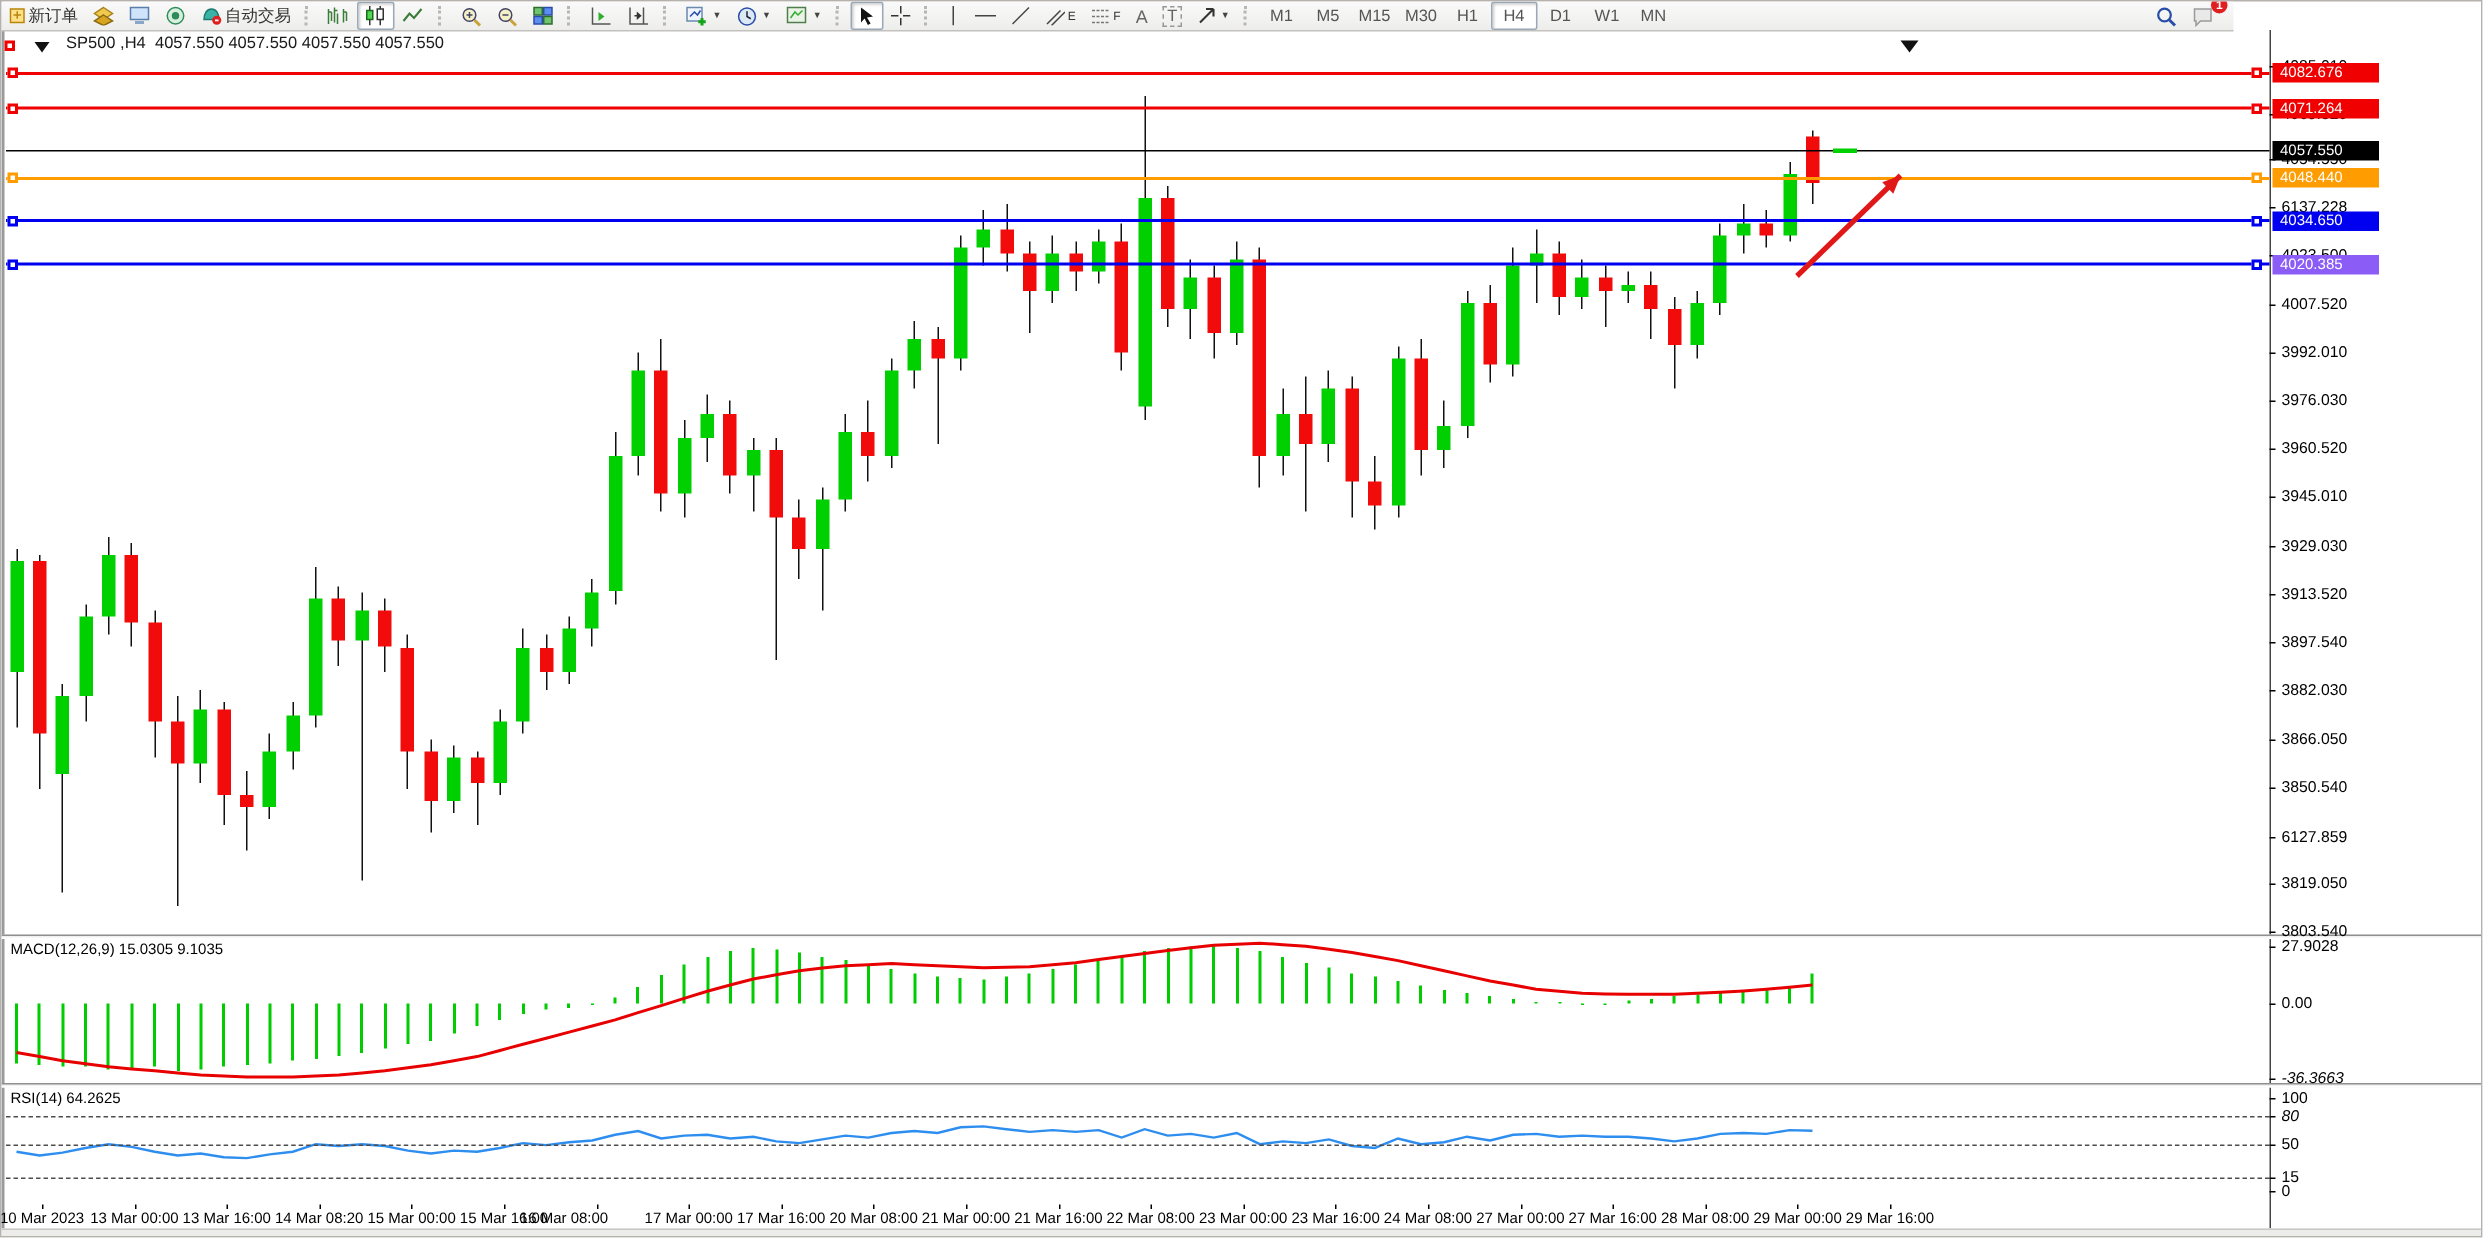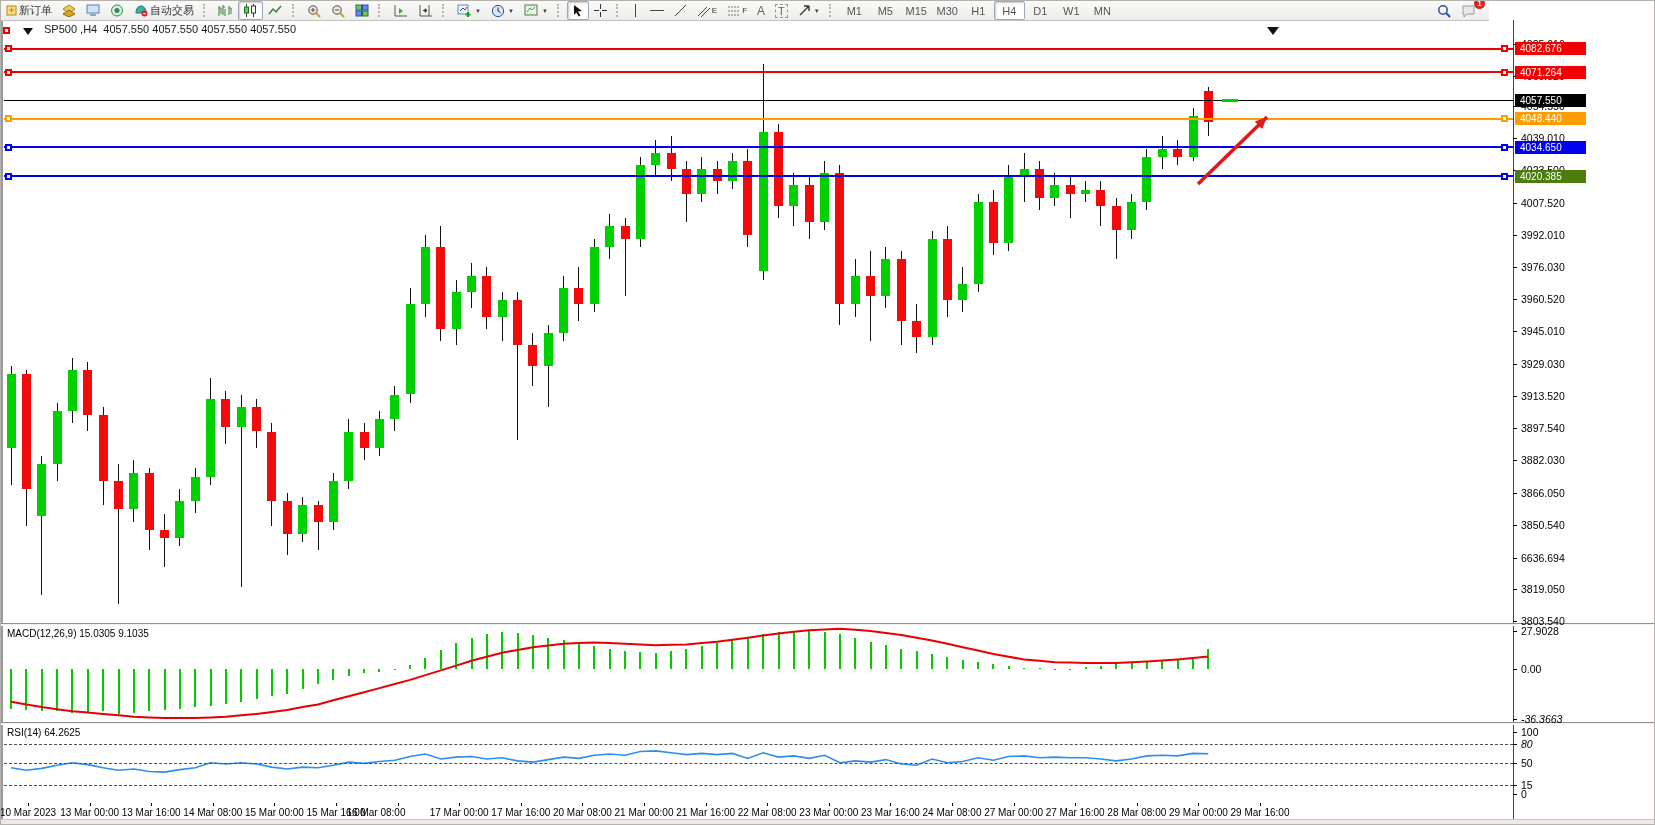--- a/index.html
+++ b/index.html
@@ -316,21 +316,21 @@
     <div class="abs ind-label" style="left:6px;top:707px;">RSI(14) 64.2625</div>
 
     <div class="abs" id="chart-layer" style="left:0;top:0;width:1655px;height:806px;">
         <div class="abs" style="left: 1512px; top: 23.9px; width: 4px; height: 1px; background: rgb(0, 0, 0);"></div>
         <div class="abs axis-text" style="left: 1520px; top: 17.9px;">4085.010</div>
         <div class="abs" style="left: 1512px; top: 55.6px; width: 4px; height: 1px; background: rgb(0, 0, 0);"></div>
         <div class="abs axis-text" style="left: 1520px; top: 49.6px;">4069.520</div>
         <div class="abs" style="left: 1512px; top: 86.3px; width: 4px; height: 1px; background: rgb(0, 0, 0);"></div>
         <div class="abs axis-text" style="left: 1520px; top: 80.3px;">4054.550</div>
         <div class="abs" style="left: 1512px; top: 118.2px; width: 4px; height: 1px; background: rgb(0, 0, 0);"></div>
-        <div class="abs axis-text" style="left: 1520px; top: 112.2px;">4039.010</div>
+        <div class="abs axis-text" style="left: 1520px; top: 112.2px;">6137.228</div>
         <div class="abs" style="left: 1512px; top: 150px; width: 4px; height: 1px; background: rgb(0, 0, 0);"></div>
         <div class="abs axis-text" style="left: 1520px; top: 144px;">4023.500</div>
         <div class="abs" style="left: 1512px; top: 182.8px; width: 4px; height: 1px; background: rgb(0, 0, 0);"></div>
         <div class="abs axis-text" style="left: 1520px; top: 176.8px;">4007.520</div>
         <div class="abs" style="left: 1512px; top: 214.6px; width: 4px; height: 1px; background: rgb(0, 0, 0);"></div>
         <div class="abs axis-text" style="left: 1520px; top: 208.6px;">3992.010</div>
         <div class="abs" style="left: 1512px; top: 247.4px; width: 4px; height: 1px; background: rgb(0, 0, 0);"></div>
         <div class="abs axis-text" style="left: 1520px; top: 241.4px;">3976.030</div>
         <div class="abs" style="left: 1512px; top: 279.2px; width: 4px; height: 1px; background: rgb(0, 0, 0);"></div>
         <div class="abs axis-text" style="left: 1520px; top: 273.2px;">3960.520</div>
@@ -342,21 +342,21 @@
         <div class="abs axis-text" style="left: 1520px; top: 369.5px;">3913.520</div>
         <div class="abs" style="left: 1512px; top: 408.3px; width: 4px; height: 1px; background: rgb(0, 0, 0);"></div>
         <div class="abs axis-text" style="left: 1520px; top: 402.3px;">3897.540</div>
         <div class="abs" style="left: 1512px; top: 440.1px; width: 4px; height: 1px; background: rgb(0, 0, 0);"></div>
         <div class="abs axis-text" style="left: 1520px; top: 434.1px;">3882.030</div>
         <div class="abs" style="left: 1512px; top: 472.9px; width: 4px; height: 1px; background: rgb(0, 0, 0);"></div>
         <div class="abs axis-text" style="left: 1520px; top: 466.9px;">3866.050</div>
         <div class="abs" style="left: 1512px; top: 504.7px; width: 4px; height: 1px; background: rgb(0, 0, 0);"></div>
         <div class="abs axis-text" style="left: 1520px; top: 498.7px;">3850.540</div>
         <div class="abs" style="left: 1512px; top: 537.5px; width: 4px; height: 1px; background: rgb(0, 0, 0);"></div>
-        <div class="abs axis-text" style="left: 1520px; top: 531.5px;">6636.694</div>
+        <div class="abs axis-text" style="left: 1520px; top: 531.5px;">6127.859</div>
         <div class="abs" style="left: 1512px; top: 569.3px; width: 4px; height: 1px; background: rgb(0, 0, 0);"></div>
         <div class="abs axis-text" style="left: 1520px; top: 563.3px;">3819.050</div>
         <div class="abs" style="left: 1512px; top: 601.1px; width: 4px; height: 1px; background: rgb(0, 0, 0);"></div>
         <div class="abs axis-text" style="left: 1520px; top: 595.1px;">3803.540</div>
         <div class="abs" style="left: 9.5px; top: 345.8px; width: 1px; height: 118.9px; background: rgb(17, 17, 17); z-index: 3;"></div>
         <div class="abs" style="left: 5.5px; top: 354.1px; width: 9px; height: 73.8px; background: rgb(0, 207, 0); z-index: 3;"></div>
         <div class="abs" style="left: 24.9px; top: 349.9px; width: 1px; height: 155.8px; background: rgb(17, 17, 17); z-index: 3;"></div>
         <div class="abs" style="left: 20.9px; top: 354.1px; width: 9px; height: 114.8px; background: rgb(242, 11, 11); z-index: 3;"></div>
         <div class="abs" style="left: 40.2px; top: 436.1px; width: 1px; height: 139.4px; background: rgb(17, 17, 17); z-index: 3;"></div>
         <div class="abs" style="left: 36.2px; top: 444.3px; width: 9px; height: 51.3px; background: rgb(0, 207, 0); z-index: 3;"></div>
@@ -524,21 +524,21 @@
         <div class="abs price-badge" style="left: 1514px; top: 73.7px; background: rgb(0, 0, 0);">4057.550</div>
         <div class="abs" style="left: 3px; top: 97.9px; width: 1509px; height: 2px; background: rgb(255, 156, 0); z-index: 4;"></div>
         <div class="abs price-badge" style="left: 1514px; top: 92.4px; background: rgb(255, 156, 0);">4048.440</div>
         <div class="abs handle" style="left: 4px; top: 95.4px; border: 2px solid rgb(255, 156, 0);"></div>
         <div class="abs handle" style="left: 1500px; top: 95.4px; border: 2px solid rgb(255, 156, 0);"></div>
         <div class="abs" style="left: 3px; top: 126.1px; width: 1509px; height: 2px; background: rgb(0, 0, 240); z-index: 4;"></div>
         <div class="abs price-badge" style="left: 1514px; top: 120.6px; background: rgb(0, 0, 240);">4034.650</div>
         <div class="abs handle" style="left: 4px; top: 123.6px; border: 2px solid rgb(0, 0, 240);"></div>
         <div class="abs handle" style="left: 1500px; top: 123.6px; border: 2px solid rgb(0, 0, 240);"></div>
         <div class="abs" style="left: 3px; top: 155.4px; width: 1509px; height: 2px; background: rgb(0, 0, 240); z-index: 4;"></div>
-        <div class="abs price-badge" style="left: 1514px; top: 149.9px; background: #4d7c0f;">4020.385</div>
+        <div class="abs price-badge" style="left: 1514px; top: 149.9px; background: #8b5cf6;">4020.385</div>
         <div class="abs handle" style="left: 4px; top: 152.9px; border: 2px solid rgb(0, 0, 240);"></div>
         <div class="abs handle" style="left: 1500px; top: 152.9px; border: 2px solid rgb(0, 0, 240);"></div>
         <div class="abs" style="left: 1221px; top: 79.2px; width: 16px; height: 2.5px; background: rgb(0, 207, 0); z-index: 5;"></div>
         <div class="abs" style="left: 9px; top: 649px; width: 2px; height: 39.5px; background: rgb(0, 204, 0);"></div>
         <div class="abs" style="left: 24.4px; top: 649px; width: 2px; height: 40.9px; background: rgb(0, 204, 0);"></div>
         <div class="abs" style="left: 39.7px; top: 649px; width: 2px; height: 42.2px; background: rgb(0, 204, 0);"></div>
         <div class="abs" style="left: 55px; top: 649px; width: 2px; height: 42.2px; background: rgb(0, 204, 0);"></div>
         <div class="abs" style="left: 70.4px; top: 649px; width: 2px; height: 43.6px; background: rgb(0, 204, 0);"></div>
         <div class="abs" style="left: 85.8px; top: 649px; width: 2px; height: 43.6px; background: rgb(0, 204, 0);"></div>
         <div class="abs" style="left: 101.1px; top: 649px; width: 2px; height: 42.2px; background: rgb(0, 204, 0);"></div>
@@ -637,21 +637,21 @@
         <div class="abs axis-text" style="left: 1520px; top: 758.6px;">15</div>
         <div class="abs" style="left: 1512px; top: 774px; width: 4px; height: 1px; background: rgb(0, 0, 0);"></div>
         <div class="abs axis-text" style="left: 1520px; top: 768px;">0</div>
         <div class="abs" style="left: 27px; top: 783px; width: 1px; height: 3px; background: rgb(0, 0, 0);"></div>
         <div class="abs time-label" style="left: 27px; top: 787px;">10 Mar 2023</div>
         <div class="abs" style="left: 88.6px; top: 783px; width: 1px; height: 3px; background: rgb(0, 0, 0);"></div>
         <div class="abs time-label" style="left: 88.6px; top: 787px;">13 Mar 00:00</div>
         <div class="abs" style="left: 150.2px; top: 783px; width: 1px; height: 3px; background: rgb(0, 0, 0);"></div>
         <div class="abs time-label" style="left: 150.2px; top: 787px;">13 Mar 16:00</div>
         <div class="abs" style="left: 211.8px; top: 783px; width: 1px; height: 3px; background: rgb(0, 0, 0);"></div>
-        <div class="abs time-label" style="left: 211.8px; top: 787px;">14 Mar 08:00</div>
+        <div class="abs time-label" style="left: 211.8px; top: 787px;">14 Mar 08:20</div>
         <div class="abs" style="left: 273.4px; top: 783px; width: 1px; height: 3px; background: rgb(0, 0, 0);"></div>
         <div class="abs time-label" style="left: 273.4px; top: 787px;">15 Mar 00:00</div>
         <div class="abs" style="left: 335px; top: 783px; width: 1px; height: 3px; background: rgb(0, 0, 0);"></div>
         <div class="abs time-label" style="left: 335px; top: 787px;">15 Mar 16:00</div>
         <div class="abs" style="left: 396.6px; top: 783px; width: 1px; height: 3px; background: rgb(0, 0, 0);"></div>
         <div class="abs time-label" style="left: 375px; top: 787px;">16 Mar 08:00</div>
         <div class="abs" style="left: 458.2px; top: 783px; width: 1px; height: 3px; background: rgb(0, 0, 0);"></div>
         <div class="abs time-label" style="left: 458.2px; top: 787px;">17 Mar 00:00</div>
         <div class="abs" style="left: 519.8px; top: 783px; width: 1px; height: 3px; background: rgb(0, 0, 0);"></div>
         <div class="abs time-label" style="left: 519.8px; top: 787px;">17 Mar 16:00</div>

